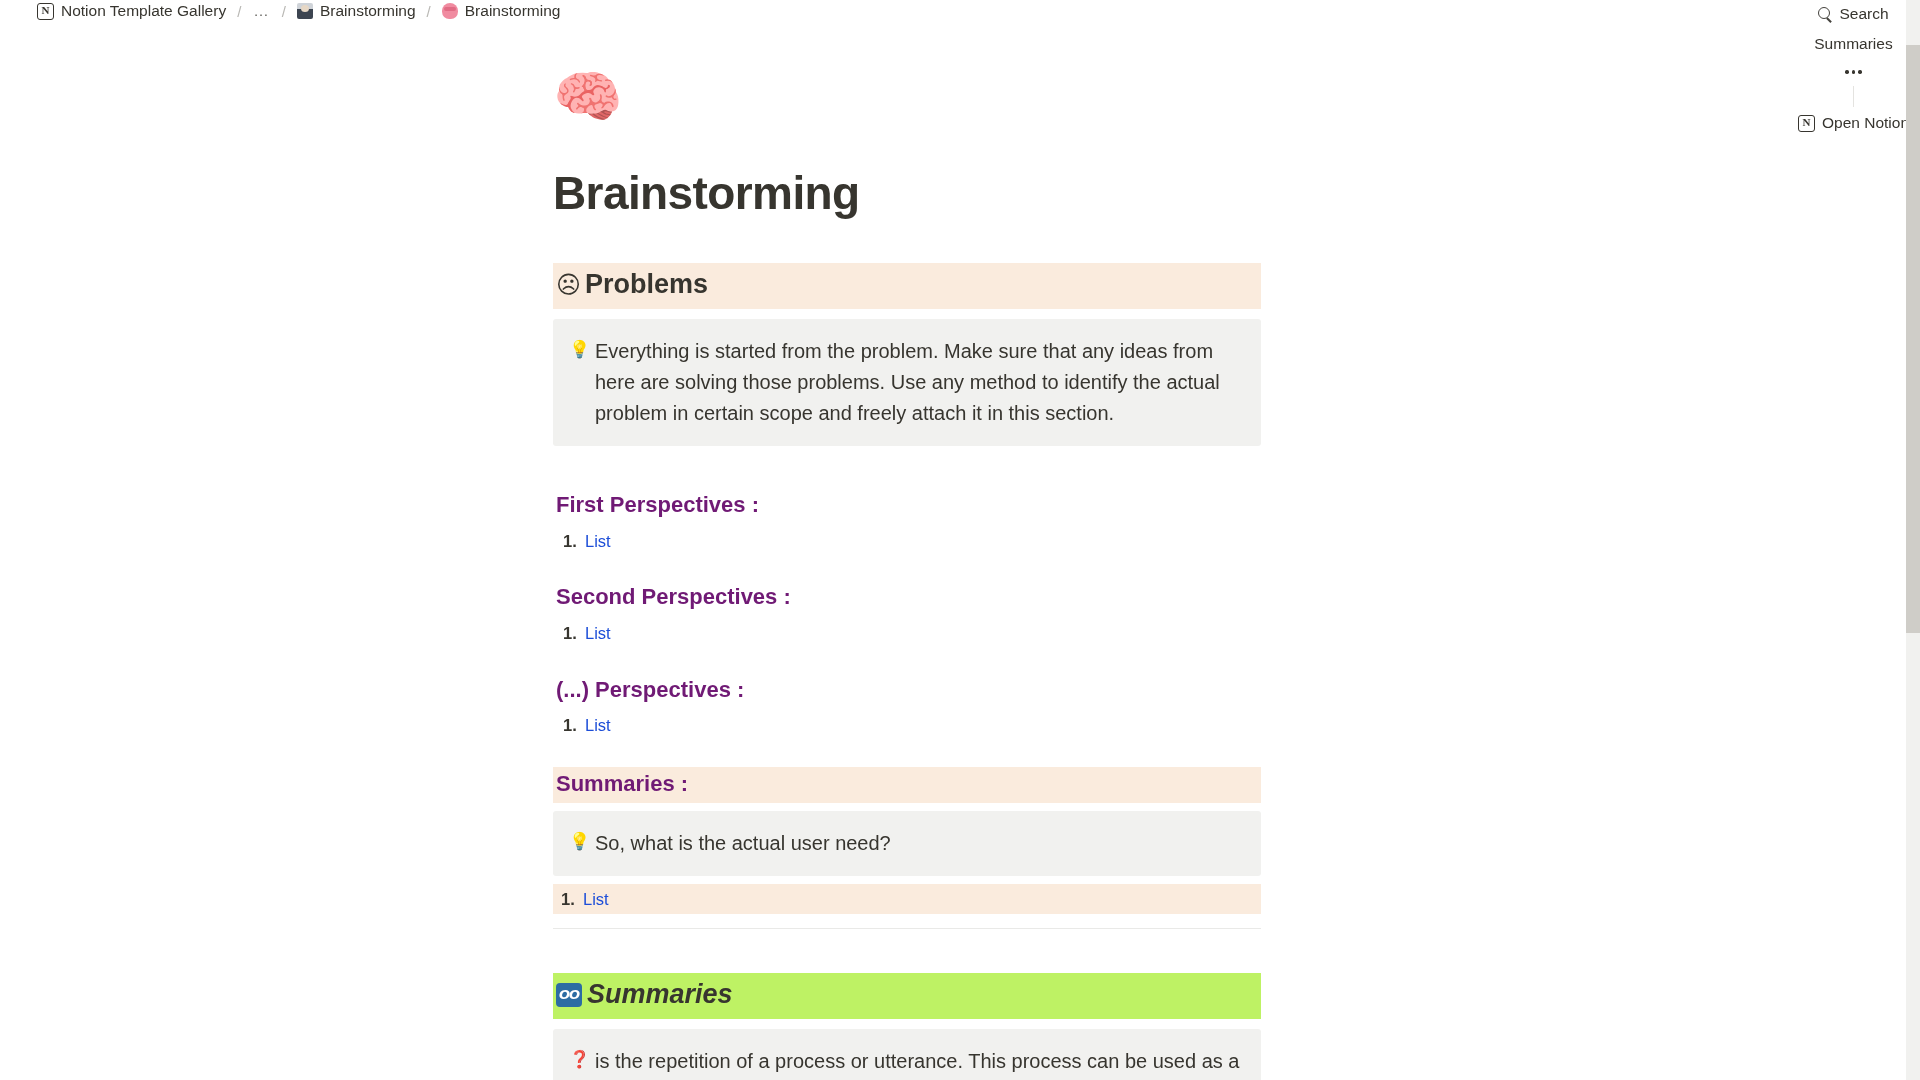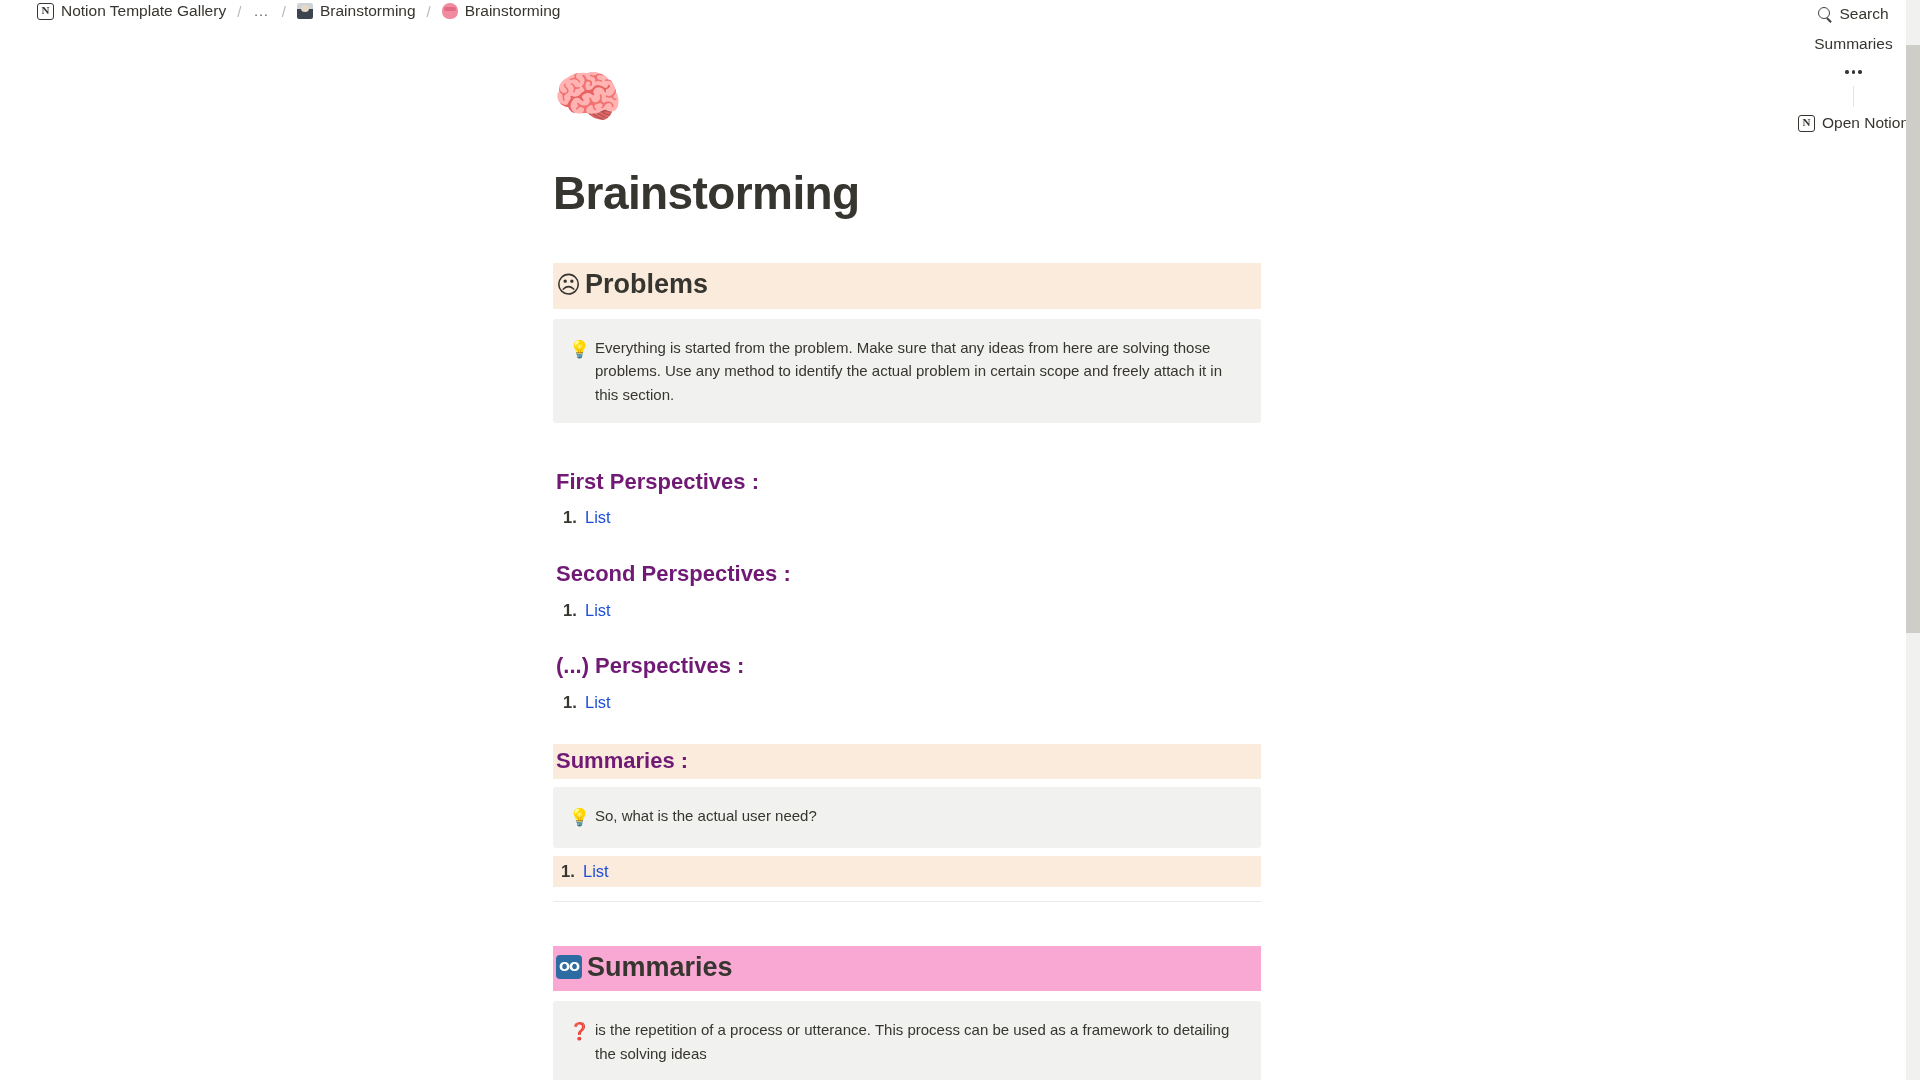--- a/index.html
+++ b/index.html
@@ -182,21 +182,21 @@
     color: #37352f;
     line-height: 1.25;
     display: flex;
     align-items: center;
     padding: 5px 3px 7px 3px;
     margin: 0;
     cursor: text;
   }
   .h-section .emoji { font-size: 24px; margin-right: 4px; }
   .bg-peach { background: #faebdd; }
-  .bg-grey  { background: #f9a8d4; }
+  .bg-grey  { background: #bef264; font-style: italic; }
 
   .h-sub {
     font-size: 22px;
     font-weight: 600;
     color: #701a75;
     line-height: 1.3;
     padding: 3px 3px 4px 3px;
     margin: 24px 0 2px 0;
     cursor: text;
   }
@@ -210,21 +210,21 @@
     margin: 10px 0 0 0;
     cursor: text;
   }
   .callout .callout-emoji {
     font-size: 17px;
     line-height: 1.55;
     flex: 0 0 auto;
     width: 26px;
   }
   .callout .callout-text {
-    font-size: 15px;
+    font-size: 20px;
     line-height: 1.55;
     color: #37352f;
     white-space: pre-wrap;
   }
 
   
   .num-list {
     display: flex;
     align-items: flex-start;
     padding: 3px 4px 3px 10px;

